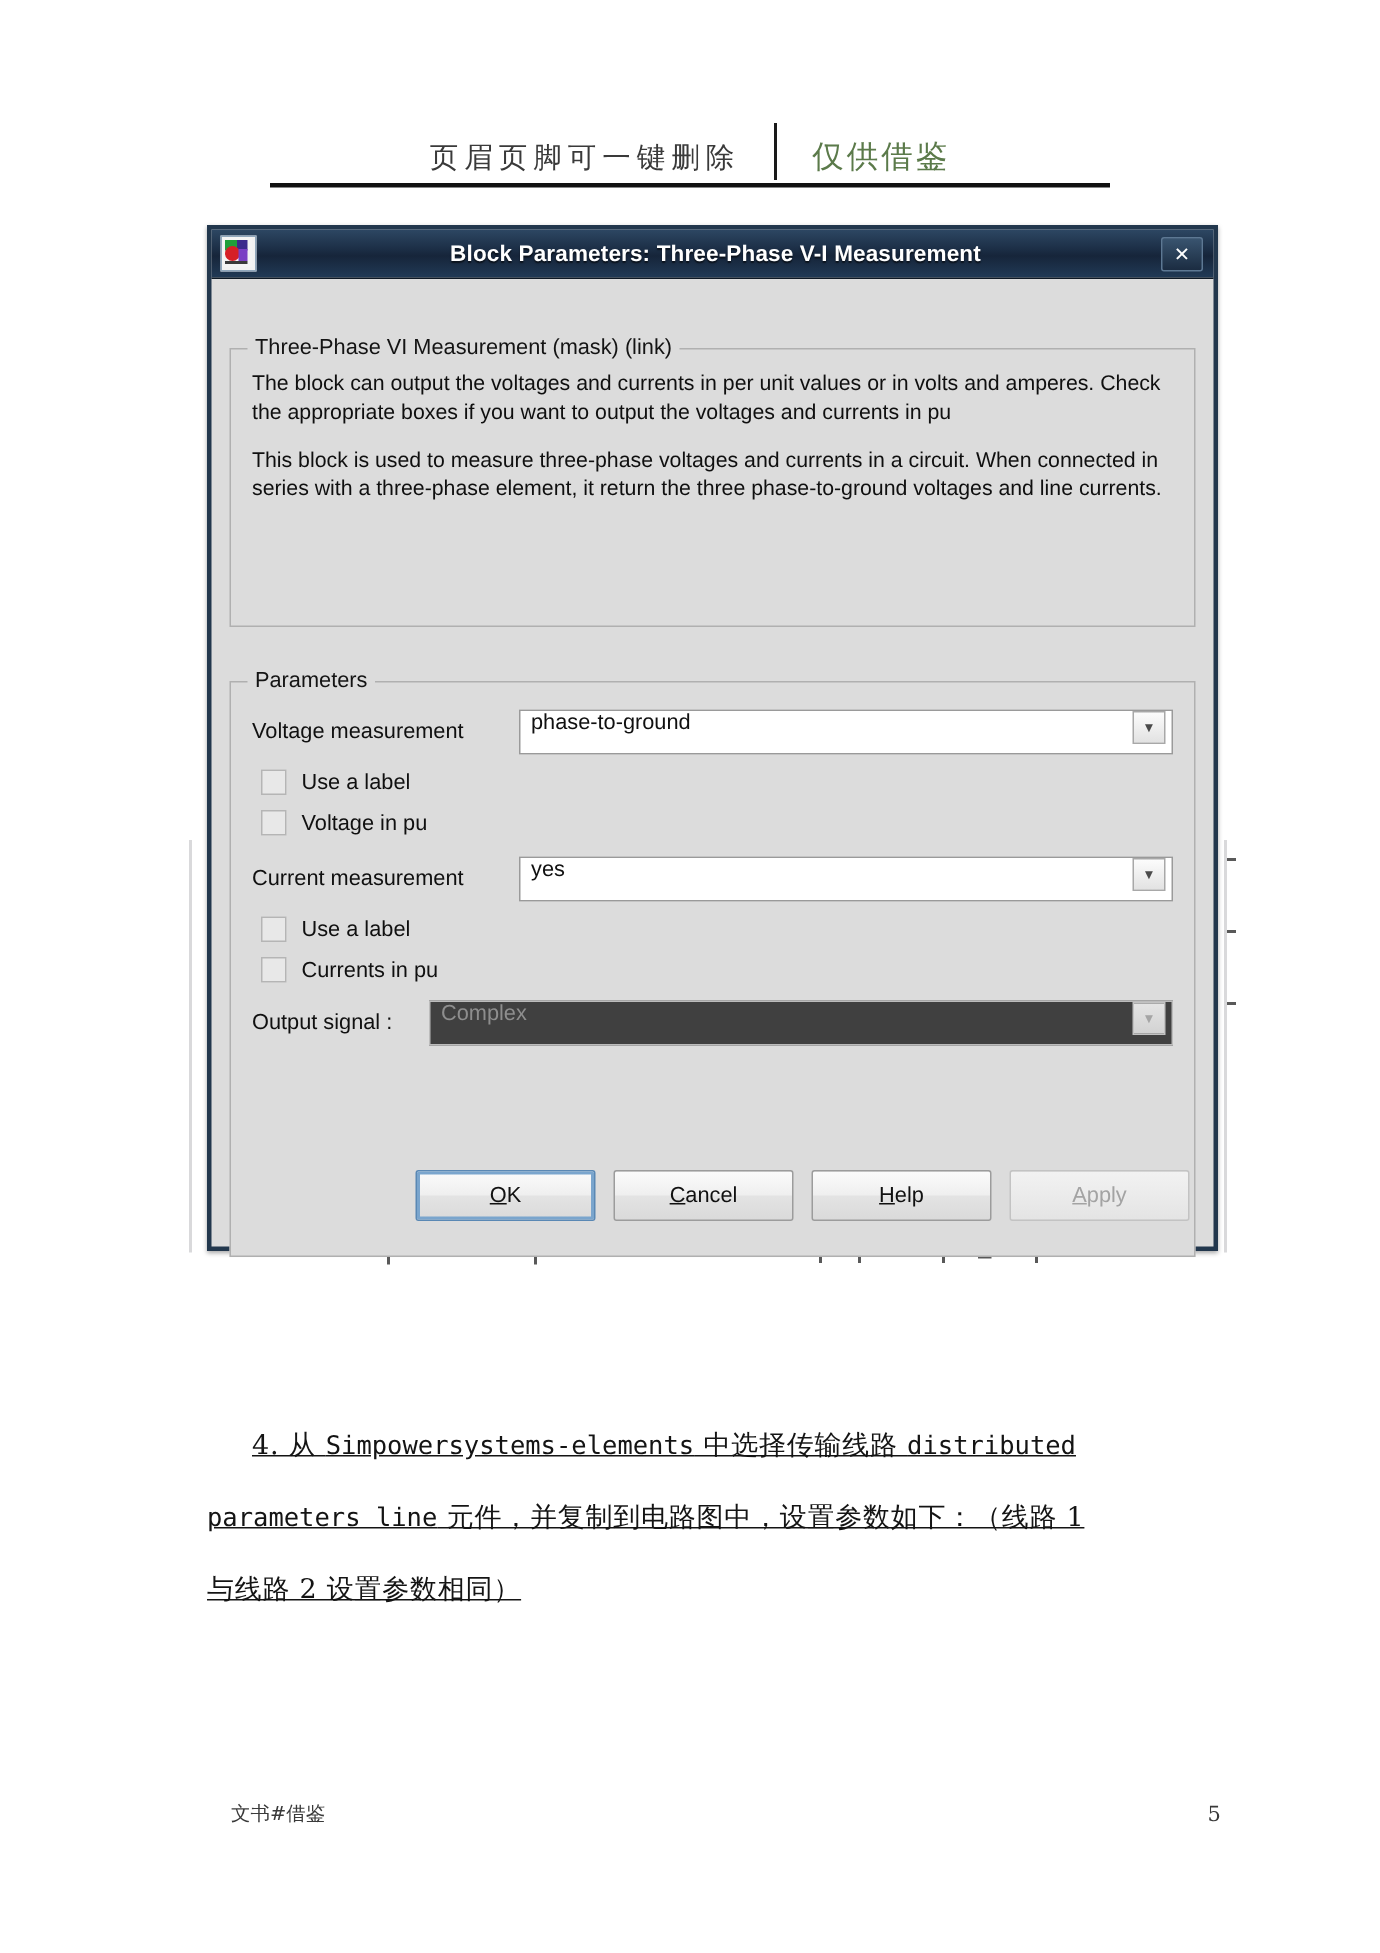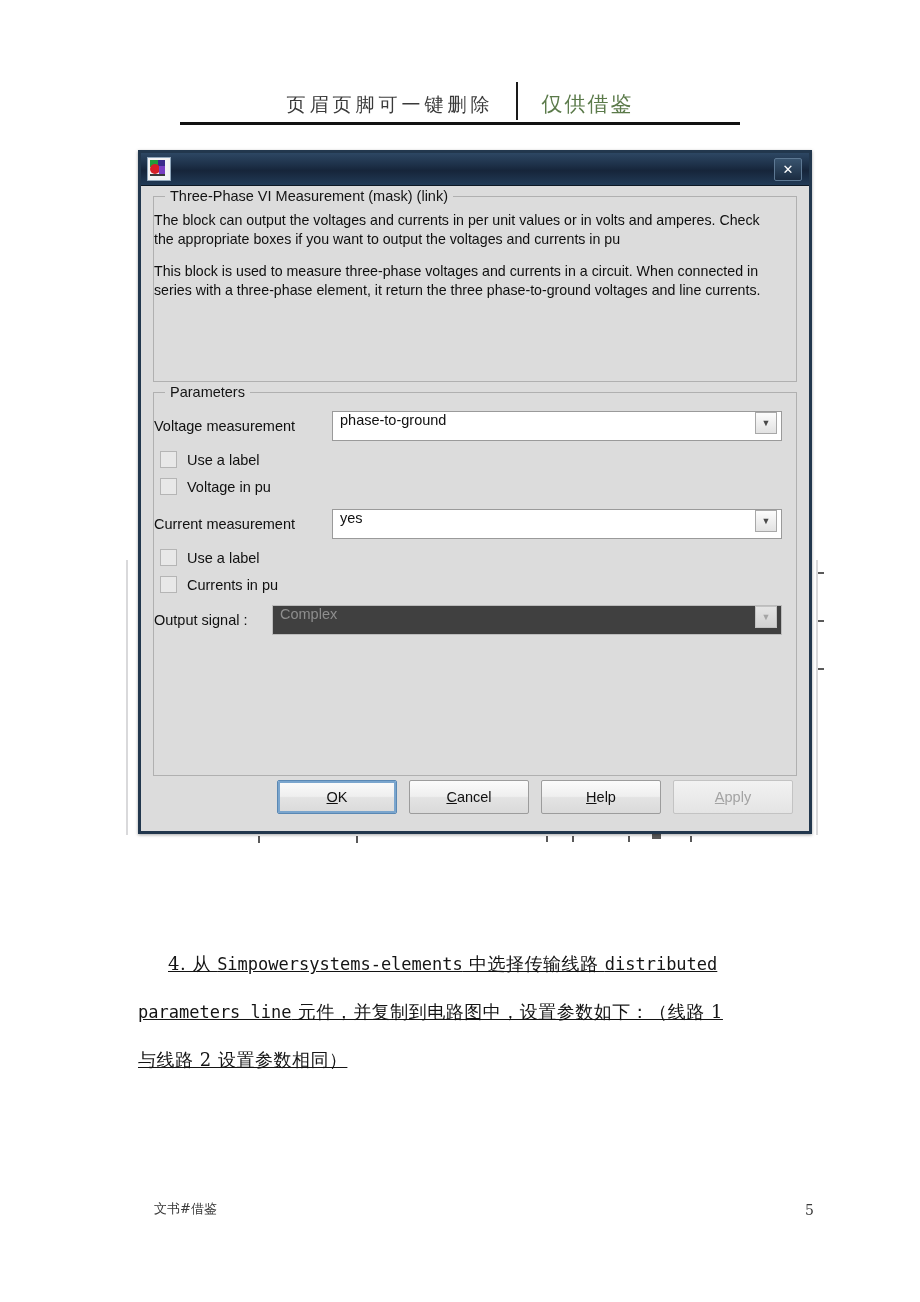--- a/index.html
+++ b/index.html
@@ -133,22 +133,23 @@
   .dlg-body {
     padding: 10px 12px 0 12px;
   }
 
   
   .group {
     border: 1px solid #b0b0b0;
     background: #dcdcdc;
     position: relative;
     margin-bottom: 10px;
-    padding: 14px 14px 10px 0;
-    box-sizing: border-box;
+    padding: 14px 14px 10px 14px;
+    box-sizing: border-box;
+    margin-top: 36px;
   }
   .group-title {
     position: absolute;
     top: -9px;
     left: 11px;
     background: #dcdcdc;
     padding: 0 5px;
     font-size: 14.5px;
     color: #141414;
     white-space: nowrap;
@@ -358,20 +359,21 @@
     <div class="title-icon">
       <svg width="20" height="20" viewBox="0 0 20 20" aria-hidden="true">
         <rect x="0" y="0" width="20" height="20" fill="#f4f4f4"></rect>
         <rect x="2" y="2" width="8" height="7" fill="#1f9e3a"></rect>
         <rect x="10" y="2" width="7" height="7" fill="#3b2a8c"></rect>
         <circle cx="7" cy="11" r="5" fill="#d61f26"></circle>
         <rect x="11" y="8" width="6" height="8" fill="#7a3fc4"></rect>
         <rect x="2" y="16" width="15" height="2" fill="#3a3a3a"></rect>
       </svg>
     </div>
+    <div class="title-text">Block Parameters: Three-Phase V-I Measurement</div>
     <div class="title-close">✕</div>
   </div>
 
   <div class="dlg-body">
 
     <div class="group desc-group">
       <div class="group-title">Three-Phase VI Measurement (mask) (link)</div>
       <div class="desc-p">The block can output the voltages and currents in per unit values or in volts and amperes. Check the appropriate boxes if you want to output the voltages and currents  in pu</div>
       <div class="desc-p">This block is used to measure three-phase voltages and currents in a circuit. When connected in series with a  three-phase element, it return the three phase-to-ground voltages and line currents.</div>
     </div>

